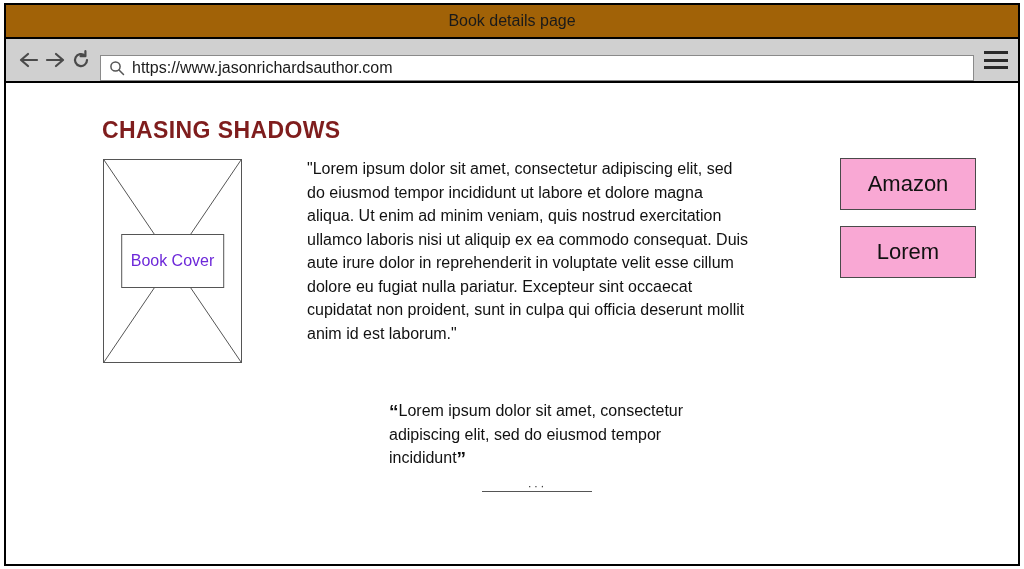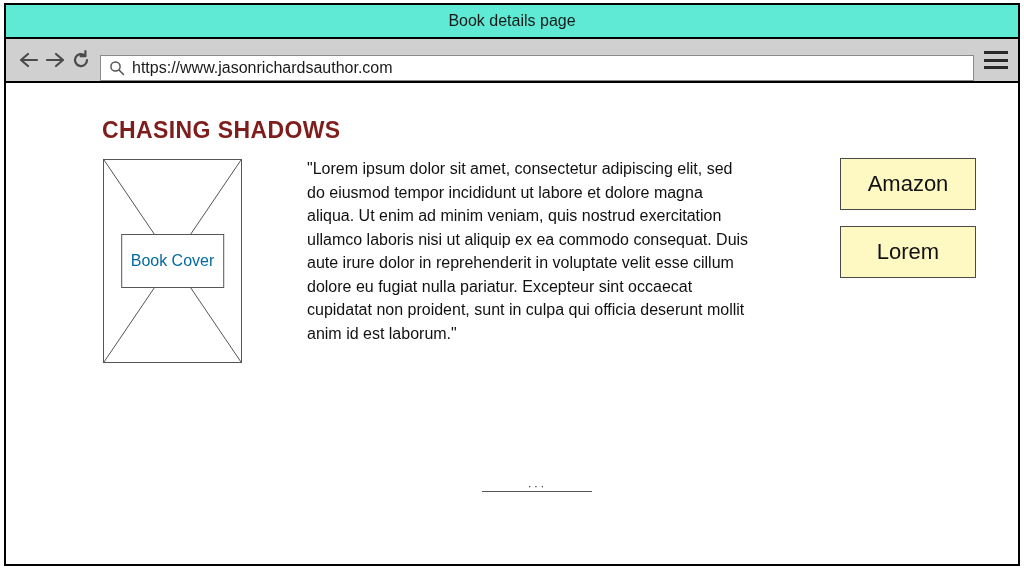--- a/index.html
+++ b/index.html
@@ -23,21 +23,21 @@
     border: 2px solid #000000;
     box-sizing: border-box;
     background: #ffffff;
     display: flex;
     flex-direction: column;
   }
 
   
   .titlebar {
     height: 32px;
-    background: #5eead4;
+    background: #a16207;
     border-bottom: 2px solid #000000;
     display: flex;
     align-items: center;
     justify-content: center;
     flex: 0 0 auto;
   }
   .titlebar-text {
     font-size: 16px;
     color: #1a1a1a;
   }
@@ -137,21 +137,21 @@
     height: 100%;
   }
   .cover-label {
     position: absolute;
     left: 50%;
     top: 50%;
     transform: translate(-50%, -50%);
     background: #ffffff;
     border: 1px solid #555555;
     font-size: 16px;
-    color: #0369a1;
+    color: #6d28d9;
     padding: 17px 9px;
     white-space: nowrap;
   }
 
   .description {
     position: absolute;
     left: 301px;
     top: 74px;
     width: 445px;
     font-size: 16px;
@@ -161,21 +161,21 @@
 
   .buy-buttons {
     position: absolute;
     left: 834px;
     top: 75px;
     width: 136px;
   }
   .buy-btn {
     width: 136px;
     height: 52px;
-    background: #fef9c3;
+    background: #f9a8d4;
     border: 1px solid #4a4a4a;
     display: flex;
     align-items: center;
     justify-content: center;
     font-size: 22px;
     color: #111111;
     box-sizing: border-box;
     margin-bottom: 16px;
   }
 
@@ -276,20 +276,23 @@
       <div class="cover-label">Book Cover</div>
     </div>
 
     <div class="description">"Lorem ipsum dolor sit amet, consectetur adipiscing elit, sed do eiusmod tempor incididunt ut labore et dolore magna aliqua. Ut enim ad minim veniam, quis nostrud exercitation ullamco laboris nisi ut aliquip ex ea commodo consequat. Duis aute irure dolor in reprehenderit in voluptate velit esse cillum dolore eu fugiat nulla pariatur. Excepteur sint occaecat cupidatat non proident, sunt in culpa qui officia deserunt mollit anim id est laborum."</div>
 
     <div class="buy-buttons">
       <div class="buy-btn">Amazon</div>
       <div class="buy-btn">Lorem</div>
     </div>
 
+    <div class="pullquote">
+      <span class="qmark">“</span><span>Lorem ipsum dolor sit amet, consectetur adipiscing elit, sed do eiusmod tempor incididunt</span><span class="qmark">”</span>
+    </div>
 
     <div class="divider">
       <div class="dots">···</div>
       <div class="line"></div>
     </div>
 
   </div>
 </div>
 
 </body></html>

